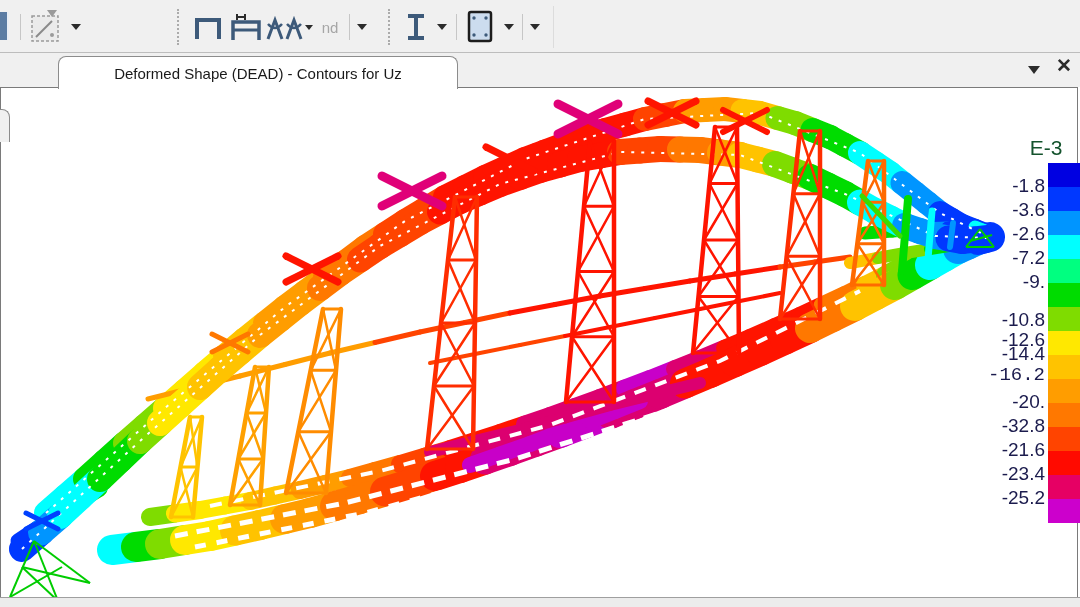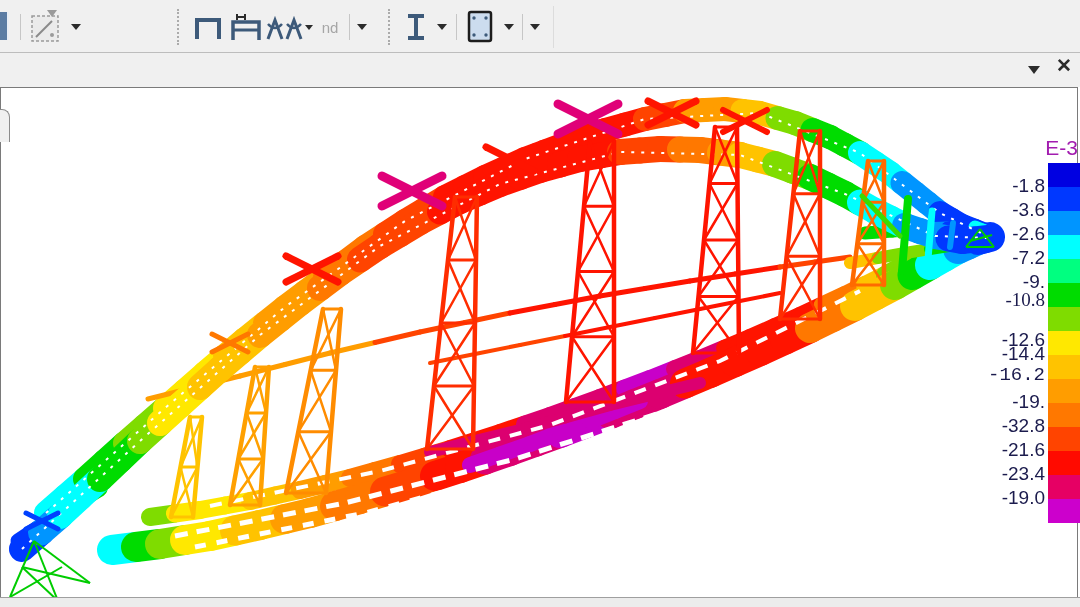--- a/index.html
+++ b/index.html
@@ -27,21 +27,21 @@
   
   .viewport{position:absolute;top:87px;left:0;width:1078px;height:510px;background:#ffffff;
             border:1px solid #7a7a7a;border-bottom:none;box-sizing:border-box;overflow:hidden;z-index:1;}
   .viewport svg{position:absolute;top:-87px;left:-1px;}
   
   .statusbar{position:absolute;top:597px;left:0;width:1080px;height:10px;background:#ececec;border-top:1px solid #9f9f9f;}
   
   #legend-bands{position:absolute;inset:0;pointer-events:none;z-index:3;}
   .lband{position:absolute;}
   .llabel{position:absolute;left:975px;width:70px;text-align:right;font-size:19px;color:#1b1b4d;line-height:22px;}
-  .lexp{position:absolute;left:1014px;top:136px;width:64px;text-align:right;font-size:21px;color:#a21caf;z-index:3;}
+  .lexp{position:absolute;left:1014px;top:136px;width:64px;text-align:center;font-size:21px;color:#14532d;z-index:3;}
 </style>
 </head>
 <body>
 
 <div class="screen">
 
   <div class="toolbar">
     <div class="clip-icon"></div>
     <div class="vsep" style="left:20px"></div>
 
@@ -123,20 +123,23 @@
     <div class="tbtn" style="left:529px">
       <svg width="12" height="8">
           <path d="M1 1 h10 l-5 6 z" fill="#2b2b2b"></path>
         </svg>
     </div>
     <div class="groupedge"></div>
   </div>
 
   <div class="tabbar">
     <div class="tabstub"></div>
+  </div>
+  <div class="tab">
+    <span>Deformed Shape (DEAD) - Contours for Uz</span>
   </div>
   <div class="tab-dd"></div>
   <div class="tab-close">✕</div>
 
   <div class="viewport">
     <svg id="scene" width="1080" height="607" viewBox="0 0 1080 607">
         <line x1="46" y1="512" x2="65.5" y2="495" stroke="#00FFFF" stroke-width="24" stroke-linecap="round"></line>
         <line x1="65.5" y1="495" x2="85" y2="478" stroke="#00FFFF" stroke-width="24" stroke-linecap="round"></line>
         <line x1="85" y1="478" x2="105" y2="460" stroke="#00DC00" stroke-width="24" stroke-linecap="round"></line>
         <line x1="105" y1="460" x2="125" y2="442" stroke="#00DC00" stroke-width="24" stroke-linecap="round"></line>
@@ -525,25 +528,25 @@
       <div class="lband" style="left: 1048px; top: 403px; width: 32px; height: 24px; background: rgb(255, 120, 0);"></div>
       <div class="lband" style="left: 1048px; top: 427px; width: 32px; height: 24px; background: rgb(255, 68, 0);"></div>
       <div class="lband" style="left: 1048px; top: 451px; width: 32px; height: 24px; background: rgb(255, 10, 0);"></div>
       <div class="lband" style="left: 1048px; top: 475px; width: 32px; height: 24px; background: rgb(230, 0, 100);"></div>
       <div class="lband" style="left: 1048px; top: 499px; width: 32px; height: 24px; background: rgb(204, 0, 204);"></div>
       <div class="llabel" style="top: 175px;">-1.8</div>
       <div class="llabel" style="top: 199px;">-3.6</div>
       <div class="llabel" style="top: 223px;">-2.6</div>
       <div class="llabel" style="top: 247px; text-align: right;">-7.2</div>
       <div class="llabel" style="top: 271px;">-9.</div>
-      <div class="llabel" style="top: 289px; font-family: Liberation Serif, serif;">-10.8</div>
+      <div class="llabel" style="top: 309px;">-10.8</div>
       <div class="llabel" style="top: 329px;">-12.6</div>
       <div class="llabel" style="top: 343px;">-14.4</div>
       <div class="llabel" style="top: 364px; font-family: Liberation Mono, monospace;">-16.2</div>
-      <div class="llabel" style="top: 391px;">-19.</div>
+      <div class="llabel" style="top: 391px;">-20.</div>
       <div class="llabel" style="top: 415px;">-32.8</div>
       <div class="llabel" style="top: 439px;">-21.6</div>
       <div class="llabel" style="top: 463px;">-23.4</div>
-      <div class="llabel" style="top: 487px;">-19.0</div>
+      <div class="llabel" style="top: 487px;">-25.2</div>
     </div>
 
   <div class="statusbar"></div>
 </div>
 
 </body></html>

